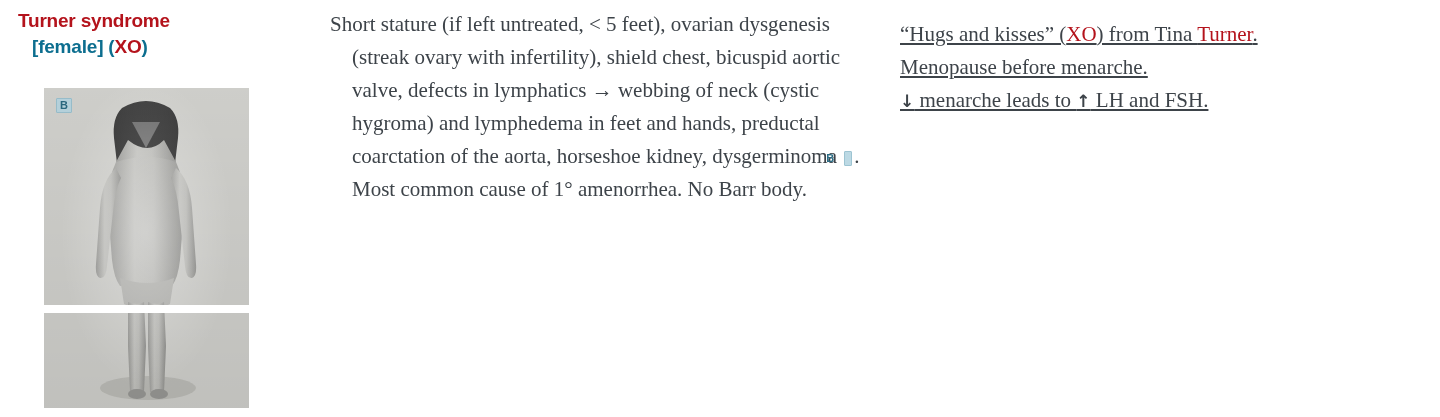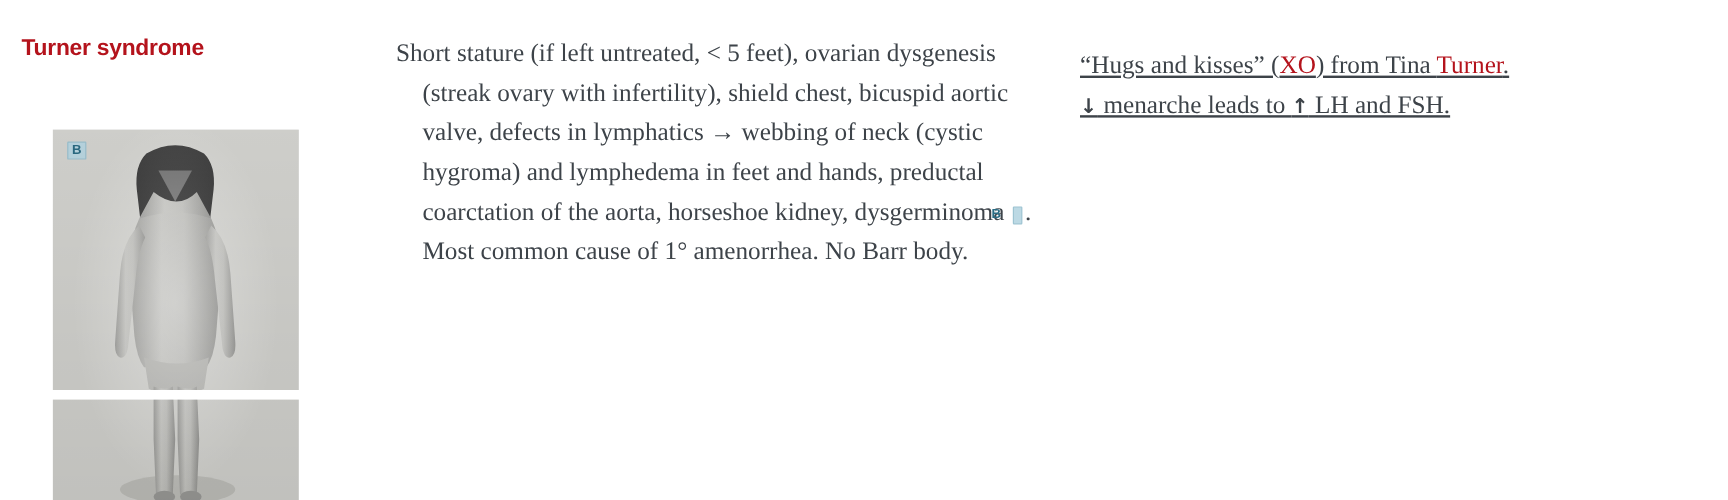--- a/index.html
+++ b/index.html
@@ -14,21 +14,20 @@
     color: #3d4349;
     overflow: hidden;
     position: relative;
   }
 
   .page {
     position: relative;
     width: 1440px;
     height: 313px;
     box-sizing: border-box;
-    margin-top: 20px;
   }
 
   
   .col-title {
     position: absolute;
     left: 18px;
     top: 8px;
     width: 270px;
   }
   .title-line {
@@ -132,20 +131,21 @@
     background: #ffffff;
   }
 </style>
 </head>
 <body>
 
 <div class="page">
 
   <div class="col-title">
     <div class="title-line title-main">Turner syndrome</div>
+    <div class="title-line title-sub"><span>[female] (</span><span class="xo-red">XO</span><span>)</span></div>
   </div>
 
   <div class="figure-wrap">
     <div class="fig">
       <svg width="205" height="320" viewBox="0 0 205 320" xmlns="http://www.w3.org/2000/svg" aria-hidden="true">
         <defs>
           <linearGradient id="skin" x1="0" y1="0" x2="1" y2="0">
             <stop offset="0%" stop-color="#9a9a97"></stop>
             <stop offset="35%" stop-color="#c9c9c5"></stop>
             <stop offset="60%" stop-color="#c2c2be"></stop>
@@ -185,17 +185,18 @@
     </div>
     <span class="plate-tag in-figure">B</span>
   </div>
 
   <div class="col-desc">
     <div class="indent-block"><span>Short stature (if left untreated, &lt; 5 feet), ovarian dysgenesis (streak ovary with infertility), shield chest, bicuspid aortic valve, defects in lymphatics </span><span>→</span><span> webbing of neck (cystic hygroma) and lymphedema in feet and hands, preductal coarctation of the aorta, horseshoe kidney, dysgerminoma </span><span class="plate-tag inline">B</span><span>. Most common cause of 1° amenorrhea. No Barr body.</span></div>
   </div>
 
   <div class="col-notes">
     <div class="note-line"><span>“Hugs and kisses” (</span><span class="xo-red">XO</span><span>) from Tina </span><span class="xo-red">Turner</span><span>.</span></div>
+    <div class="note-line">Menopause before menarche.</div>
     <div class="note-line"><span class="arrow-down">↓</span><span> menarche leads to </span><span class="arrow-up">↑</span><span> LH and FSH.</span></div>
   </div>
 
   <div class="footer-rule"></div>
 </div>
 
 </body></html>

